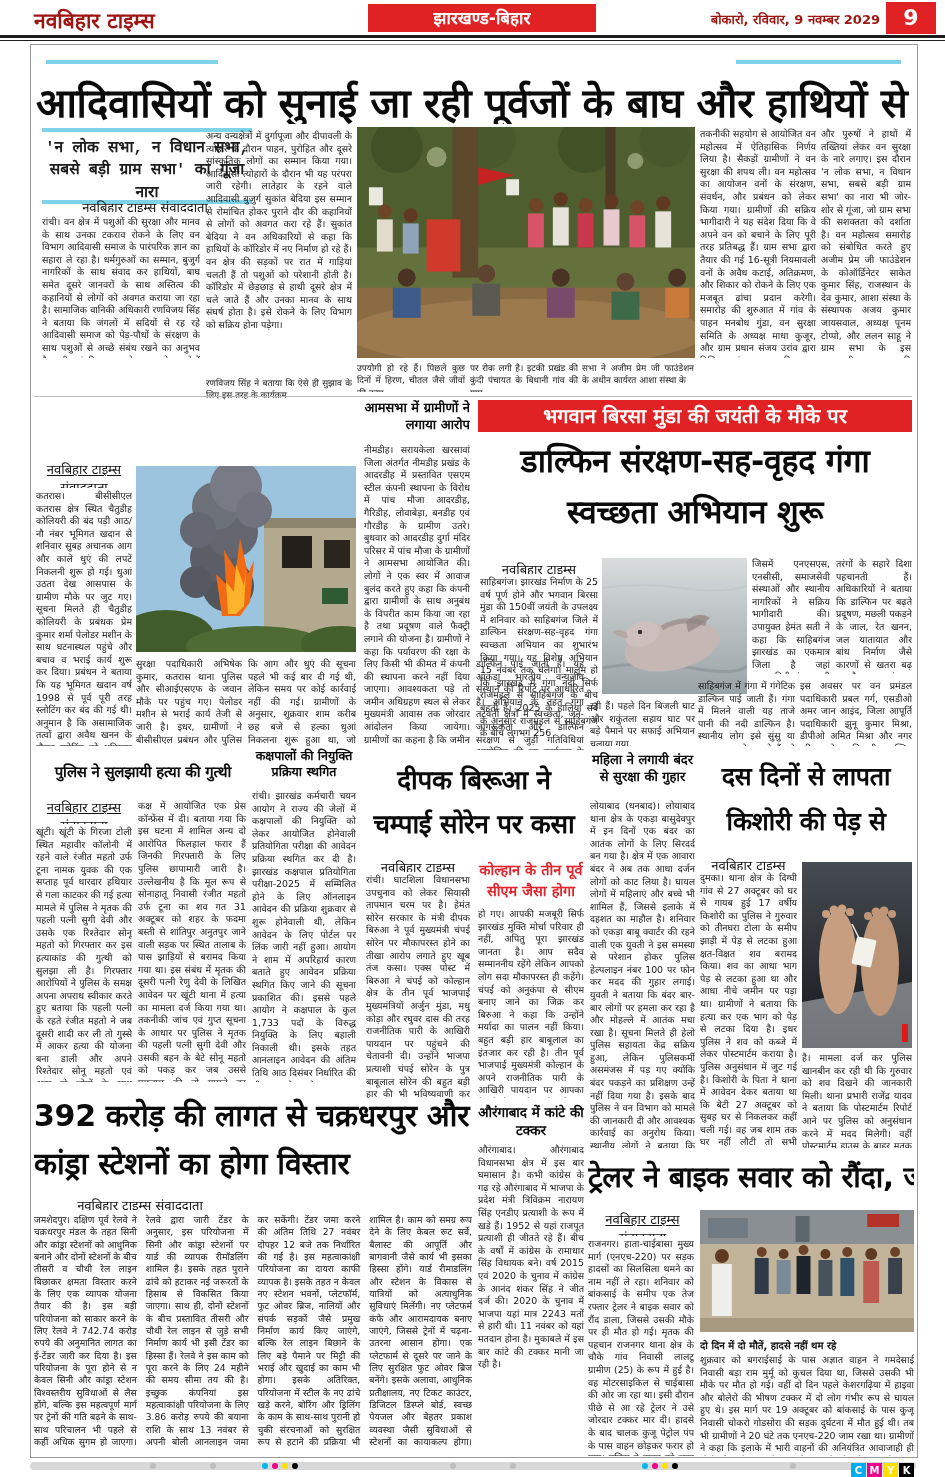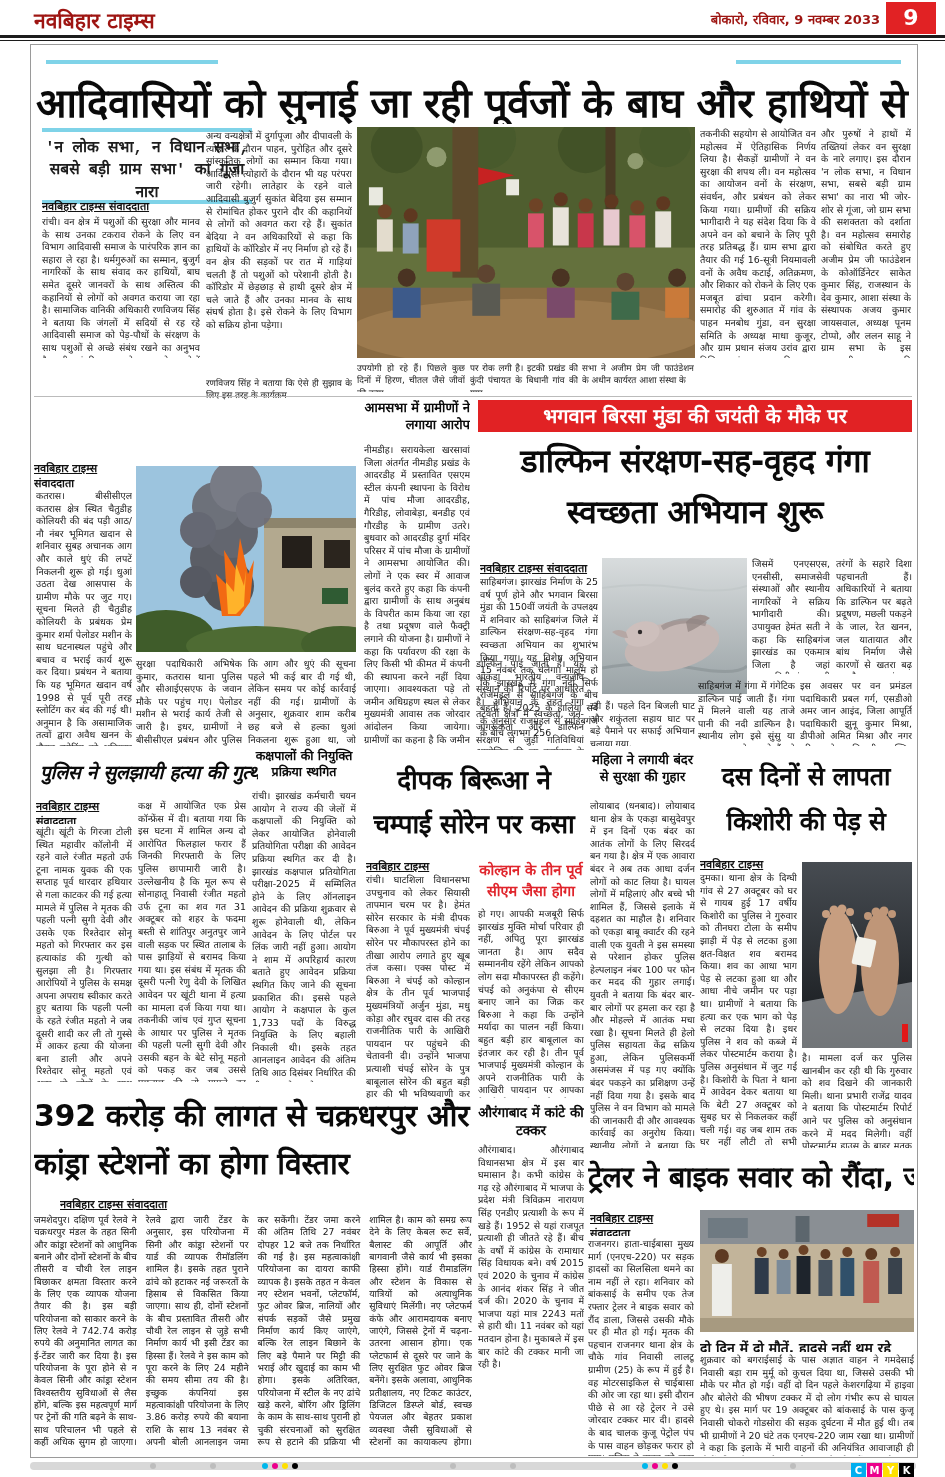--- a/index.html
+++ b/index.html
@@ -2,38 +2,39 @@
 <html><head>
 <meta charset="utf-8">
 <style>
   html,body{margin:0;padding:0;background:#e9e9e9;}
   .page{position:relative;width:945px;height:1477px;background:#ffffff;margin:0 auto;
         font-family:"DejaVu Sans",sans-serif;overflow:hidden;}
   .abs{position:absolute;}
   .redbox{background:#e12224;color:#fff;}
   .hl{font-weight:700;color:#0a0a0a;text-align:center;line-height:1.15;letter-spacing:-.3px;overflow:hidden;}
   .bodycol{font-size:9.4px;line-height:1.34;text-align:justify;color:#161616;overflow:hidden;}
-  .byline{font-size:11px;font-weight:700;text-decoration:underline;text-align:left;color:#111;overflow:hidden;}
+  .byline{font-size:13px;font-weight:400;text-decoration:underline;text-align:center;color:#111;overflow:hidden;}
   .smhl{font-weight:700;text-align:center;color:#0a0a0a;line-height:1.3;overflow:hidden;}
   .caption{font-size:8.8px;line-height:1.4;text-align:justify;color:#222;overflow:hidden;}
   .cyanline{background:#7fd3e8;}
   .photo{overflow:hidden;background:#ccc;}
   .photo svg{display:block;width:100%;height:100%;}
   .cmyk-cell{width:15px;height:15px;display:inline-block;text-align:center;
              font-size:10px;font-weight:700;line-height:15px;color:#fff;margin-left:1px;}
   .dot{position:absolute;width:6px;height:6px;border-radius:50%;top:1px;}
 </style>
 </head>
 <body>
 
 <div class="page">
 
   <div class="abs" style="left:0;top:0;width:945px;height:36px;">
     <div class="abs" style="left:34px;top:6px;width:300px;font-size:21px;font-weight:700;color:#9e1512;">नवबिहार टाइम्स</div>
-    <div class="abs" style="left:630px;top:10px;width:250px;font-size:13px;font-weight:700;color:#9e1512;text-align:right;">बोकारो, रविवार, 9 नवम्बर 2033</div>
+    <div class="abs redbox" style="left:368px;top:4px;width:228px;height:28px;font-size:17px;font-weight:700;text-align:center;line-height:28px;">झारखण्ड-बिहार</div>
+    <div class="abs" style="left:630px;top:10px;width:250px;font-size:13px;font-weight:700;color:#9e1512;text-align:right;">बोकारो, रविवार, 9 नवम्बर 2029</div>
     <div class="abs redbox" style="left:886px;top:2px;width:50px;height:32px;font-size:22px;font-weight:700;text-align:center;line-height:32px;">9</div>
   </div>
   <div class="abs" style="left:0;top:35px;width:945px;height:3px;background:#1c1c1c;"></div>
   <div class="abs" style="left:0;top:40px;width:945px;height:1px;background:#1c1c1c;"></div>
 
   <div class="abs" style="left:30px;top:44px;width:886px;height:1412px;border:1px solid #9a9a9a;"></div>
 
   <div class="abs cyanline" style="left:46px;top:60px;width:172px;height:4px;"></div>
   <div class="abs cyanline" style="left:736px;top:60px;width:165px;height:4px;"></div>
 
@@ -168,21 +169,21 @@
     </svg>
   </div>
 
   <div class="abs bodycol" style="left:752px;top:558px;width:78px;height:116px;">जिसमें एनएसएस, एनसीसी, समाजसेवी संस्थाओं और स्थानीय नागरिकों ने सक्रिय भागीदारी की। उपायुक्त हेमंत सती ने कहा कि साहिबगंज झारखंड का एकमात्र जिला है जहां उत्तरवाहिनी गंगा बहती है।</div>
   <div class="abs bodycol" style="left:836px;top:558px;width:76px;height:116px;">तरंगों के सहारे दिशा पहचानती हैं। अधिकारियों ने बताया कि डाल्फिन पर बढ़ते प्रदूषण, मछली पकड़ने के जाल, रेत खनन, जल यातायात और बांध निर्माण जैसे कारणों से खतरा बढ़ रहा है। इनका संरक्षण गंगा के स्वास्थ्य और जैव विविधता से सीधे जुड़ा है।</div>
   <div class="abs bodycol" style="left:698px;top:680px;width:97px;height:66px;">साहिबगंज में गंगा में गंगेटिक डाल्फिन पाई जाती हैं। गंगा में मिलने वाली यह ताजे पानी की नदी डाल्फिन है। स्थानीय लोग इसे सुंसु या शुशुक नाम से जानते हैं। ये लगभग अंधी होती हैं और इकोलोकेशन यानी ध्वनि</div>
   <div class="abs bodycol" style="left:800px;top:680px;width:112px;height:66px;">इस अवसर पर वन प्रमंडल पदाधिकारी प्रबल गर्ग, एसडीओ अमर जान आइंद, जिला आपूर्ति पदाधिकारी झुनू कुमार मिश्रा, डीपीओ अमित मिश्रा और नगर परिषद के अधिकारी उपस्थित रहे। गंगा हमारे जीवन, संस्कृति और पर्यावरण का प्रतीक है। झारखंड स्थापना दिवस की रजत जयंती और बिरसा मुंडा जयंती को खास बनाते हुए 7 से 15 नवंबर तक स्वच्छता एवं जागरूकता पखवाड़ा चलाया जा रहा है।</div>
   <div class="abs bodycol" style="left:590px;top:700px;width:105px;height:46px;">रही हैं। पहले दिन बिजली घाट और शकुंतला सहाय घाट पर बड़े पैमाने पर सफाई अभियान चलाया गया,</div>
   <div class="abs bodycol" style="left:476px;top:658px;width:108px;height:92px;">डाल्फिन पाई जाती हैं। यह आंकड़ा भारतीय वन्यजीव संस्थान की रिपोर्ट पर आधारित है। अभियान के तहत गंगा तटवर्ती क्षेत्रों में स्वच्छता, जन-जागरूकता और डाल्फिन संरक्षण से जुड़ी गतिविधियां आयोजित की जा कार्यक्रम के तहत मुक्तेश्वर घाट, सरकंडा (राजमहल), सूर्यदेव घाट, सिंधी दालान, श्रीधर (उधवा) समेत कई तटवर्ती क्षेत्रों में सफाई व जनजागरूकता कार्यक्रम आयोजित किए जाएंगे।</div>
 
-  <div class="abs hl" style="left:40px;top:752px;width:218px;height:40px;font-size:19px;white-space:nowrap;line-height:40px;font-style:italic;">पुलिस ने सुलझायी हत्या की गुत्थी</div>
+  <div class="abs hl" style="left:34px;top:752px;width:218px;height:40px;font-size:15px;white-space:nowrap;line-height:40px;">पुलिस ने सुलझायी हत्या की गुत्थी</div>
   <div class="abs byline" style="left:36px;top:798px;width:96px;height:26px;">नवबिहार टाइम्स संवाददाता</div>
   <div class="abs bodycol" style="left:36px;top:826px;width:96px;height:256px;">खूंटी। खूंटी के गिरजा टोली स्थित महावीर कॉलोनी में रहने वाले रंजीत महतो उर्फ टूना नामक युवक की एक सप्ताह पूर्व धारदार हथियार से गला काटकर की गई हत्या मामले में पुलिस ने मृतक की पहली पत्नी सुगी देवी और उसके एक रिश्तेदार सोनू महतो को गिरफ्तार कर इस हत्याकांड की गुत्थी को सुलझा ली है। गिरफ्तार आरोपियों ने पुलिस के समक्ष अपना अपराध स्वीकार करते हुए बताया कि पहली पत्नी के रहते रंजीत महतो ने जब दूसरी शादी कर ली तो गुस्से में आकर हत्या की योजना बना डाली और अपने रिश्तेदार सोनू महतो एवं अन्य दो लोगों के साथ मिलकर 31 अगस्त को इस हत्याकांड को अंजाम दिया। गिरफ्तार आरोपितों की निशानदेही पर पुलिस ने हत्या में प्रयुक्त एक स्टील का भुजाली (बड़ा चाकू), एक बोतल में पेट्रोल जैसा तरल पदार्थ और घटना के समय आरोपियों द्वारा पहने गए कपड़ों के जले हुए अवशेष को बरामद कर लिया है। यह जानकारी खूंटी एसडीपीओ वरुण रजक ने शुक्रवार को अपने कार्यालय</div>
   <div class="abs bodycol" style="left:138px;top:800px;width:108px;height:282px;">कक्ष में आयोजित एक प्रेस कॉन्फ्रेंस में दी। बताया गया कि इस घटना में शामिल अन्य दो आरोपित फिलहाल फरार हैं जिनकी गिरफ्तारी के लिए पुलिस छापामारी जारी है। उल्लेखनीय है कि मूल रूप से सोनाहातू निवासी रंजीत महतो उर्फ टूना का शव गत 31 अक्टूबर को शहर के फदमा बस्ती से शांतिपुर अनुतपुर जाने वाली सड़क पर स्थित तालाब के पास झाड़ियों से बरामद किया गया था। इस संबंध में मृतक की दूसरी पत्नी रेणु देवी के लिखित आवेदन पर खूंटी थाना में हत्या का मामला दर्ज किया गया था। तकनीकी जांच एवं गुप्त सूचना के आधार पर पुलिस ने मृतक की पहली पत्नी सुगी देवी और उसकी बहन के बेटे सोनू महतो को पकड़ कर जब उससे पूछताछ की तो मामले का खुलासा हो गया। गिरफ्तार सोनू महतो का अपराधिक इतिहास रहा है। उसके खिलाफ खूंटी थाना में जान से मारने की धमकी देकर फिरौती मांगने का एक मामला कांड संख्या 152/11 दर्ज है। गिरफ्तार दोनों आरोपितों को न्यायिक हिरासत में भेज दिया गया।</div>
 
   <div class="abs smhl" style="left:252px;top:748px;width:104px;height:38px;font-size:12.5px;">कक्षपालों की नियुक्ति प्रक्रिया स्थगित</div>
   <div class="abs bodycol" style="left:252px;top:790px;width:104px;height:292px;">रांची। झारखंड कर्मचारी चयन आयोग ने राज्य की जेलों में कक्षपालों की नियुक्ति को लेकर आयोजित होनेवाली प्रतियोगिता परीक्षा की आवेदन प्रक्रिया स्थगित कर दी है। झारखंड कक्षपाल प्रतियोगिता परीक्षा-2025 में सम्मिलित होने के लिए ऑनलाइन आवेदन की प्रक्रिया शुक्रवार से शुरू होनेवाली थी, लेकिन आवेदन के लिए पोर्टल पर लिंक जारी नहीं हुआ। आयोग ने शाम में अपरिहार्य कारण बताते हुए आवेदन प्रक्रिया स्थगित किए जाने की सूचना प्रकाशित की। इससे पहले आयोग ने कक्षपाल के कुल 1,733 पदों के विरुद्ध नियुक्ति के लिए बहाली निकाली थी। इसके तहत आनलाइन आवेदन की अंतिम तिथि आठ दिसंबर निर्धारित की थी। आयोग के अनुसार, ऑनलाइन आवेदन करने के लिए नई तिथि अलग से प्रकाशित की जाएगी। बताते चलें कि कक्षपाल के कुल 1,733 पदों पर नियुक्ति होनी है, जिनमें 1,698 नियमित तथा 35 बैकलॉग पद सम्मिलित हैं। कुल नियमित पदों में 1634 पद पुरुषों तथा 64 पद महिलाओं के लिए हैं।</div>
 
   <div class="abs hl" style="left:364px;top:758px;width:220px;height:94px;font-size:26px;line-height:1.7;">दीपक बिरूआ ने चम्पाई सोरेन पर कसा तंज</div>
   <div class="abs byline" style="left:366px;top:858px;width:104px;height:14px;">नवबिहार टाइम्स संवाददाता</div>
   <div class="abs bodycol" style="left:366px;top:874px;width:104px;height:226px;">रांची। घाटशिला विधानसभा उपचुनाव को लेकर सियासी तापमान चरम पर है। हेमंत सोरेन सरकार के मंत्री दीपक बिरुआ ने पूर्व मुख्यमंत्री चंपई सोरेन पर मौकापरस्त होने का तीखा आरोप लगाते हुए खूब तंज कसा। एक्स पोस्ट में बिरुआ ने चंपई को कोल्हान क्षेत्र के तीन पूर्व भाजपाई मुख्यमंत्रियों अर्जुन मुंडा, मधु कोड़ा और रघुवर दास की तरह राजनीतिक पारी के आखिरी पायदान पर पहुंचने की चेतावनी दी। उन्होंने भाजपा प्रत्याशी चंपई सोरेन के पुत्र बाबूलाल सोरेन की बहुत बड़ी हार की भी भविष्यवाणी कर दी। बिरुआ लिखते हैं - आपकी (चंपई सोरेन) व्याकुलता आपकी व्यथा बता रही है। जीवन में आपसे बहुत कुछ सीखा लेकिन आप खुद की जमीर को मार कर सिर्फ पद और पुत्र के लिए अपने राजनीतिक अस्तित्व के अंत की तरफ अग्रसर</div>
@@ -259,21 +260,21 @@
           <rect x="141" y="48" width="14" height="38" fill="#30506a"></rect>
         <circle cx="172" cy="44" r="6" fill="#5e3a22"></circle>
           <rect x="164" y="51" width="16" height="42" fill="#c05a50"></rect>
         <circle cx="196" cy="42" r="5" fill="#6b4226"></circle>
           <rect x="189" y="48" width="14" height="36" fill="#39424c"></rect>
       </g>
       <rect y="108" width="215" height="14" fill="#a79a80"></rect>
     </svg>
   </div>
 
-  <div class="abs" style="left:700px;top:1338px;width:214px;height:14px;font-size:14px;font-weight:700;color:#111;overflow:hidden;">दो दिन में दो मौतें, हादसे नहीं थम रहे</div>
+  <div class="abs" style="left:700px;top:1338px;width:214px;height:14px;font-size:10px;font-weight:700;color:#111;overflow:hidden;">दो दिन में दो मौतें, हादसे नहीं थम रहे</div>
   <div class="abs bodycol" style="left:700px;top:1354px;width:214px;height:102px;">शुक्रवार को बगराईसाई के पास अज्ञात वाहन ने गमदेसाई निवासी बड़ा राम मुर्मू को कुचल दिया था, जिससे उसकी भी मौके पर मौत हो गई। वहीं दो दिन पहले केशरगढ़िया में हाइवा और बोलेरो की भीषण टक्कर में दो लोग गंभीर रूप से घायल हुए थे। इस मार्ग पर 19 अक्टूबर को बांकसाई के पास कुजू निवासी चोकरो गोडसोरा की सड़क दुर्घटना में मौत हुई थी। तब भी ग्रामीणों ने 20 घंटे तक एनएच-220 जाम रखा था। ग्रामीणों ने कहा कि इलाके में भारी वाहनों की अनियंत्रित आवाजाही ही मौतों की बड़ी वजह है। यह क्षेत्र कंपनी जोन में आता है, जहां ट्रक और ट्रेलर तेज रफ्तार से गुजरते हैं। ग्रामीणों ने मांग की है कि दिन के समय भारी वाहनों पर नो एंट्री लागू की जाए, ताकि दुर्घटनाओं पर रोक लग सके।</div>
 
   <div class="abs" style="left:30px;top:1462px;width:886px;height:8px;background:#d8d8d8;border-radius:4px;">
     <span class="dot" style="left:120px;background:#bdbdbd;"></span>
     <span class="dot" style="left:180px;background:#bdbdbd;"></span>
     <span class="dot" style="left:232px;background:#00b7eb;"></span>
     <span class="dot" style="left:242px;background:#ec008c;"></span>
     <span class="dot" style="left:252px;background:#ffe000;"></span>
     <span class="dot" style="left:262px;background:#000;"></span>
     <span class="dot" style="left:420px;background:#bdbdbd;"></span>

